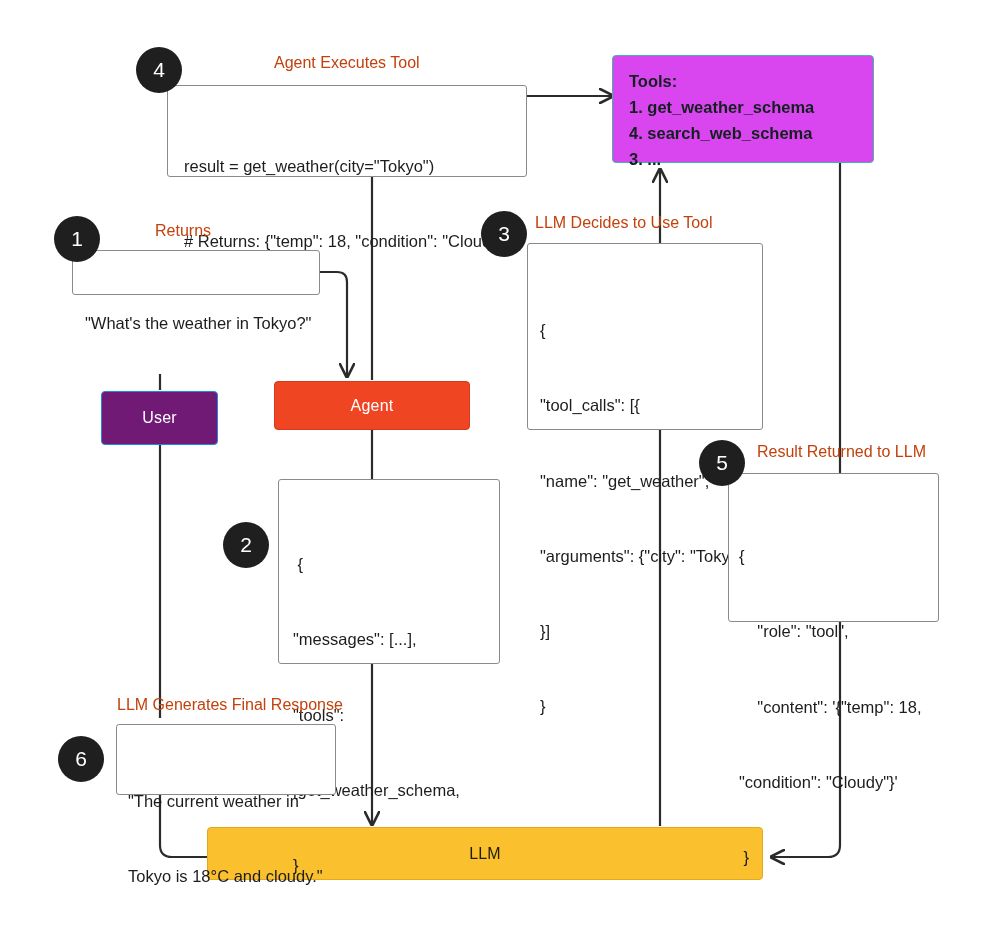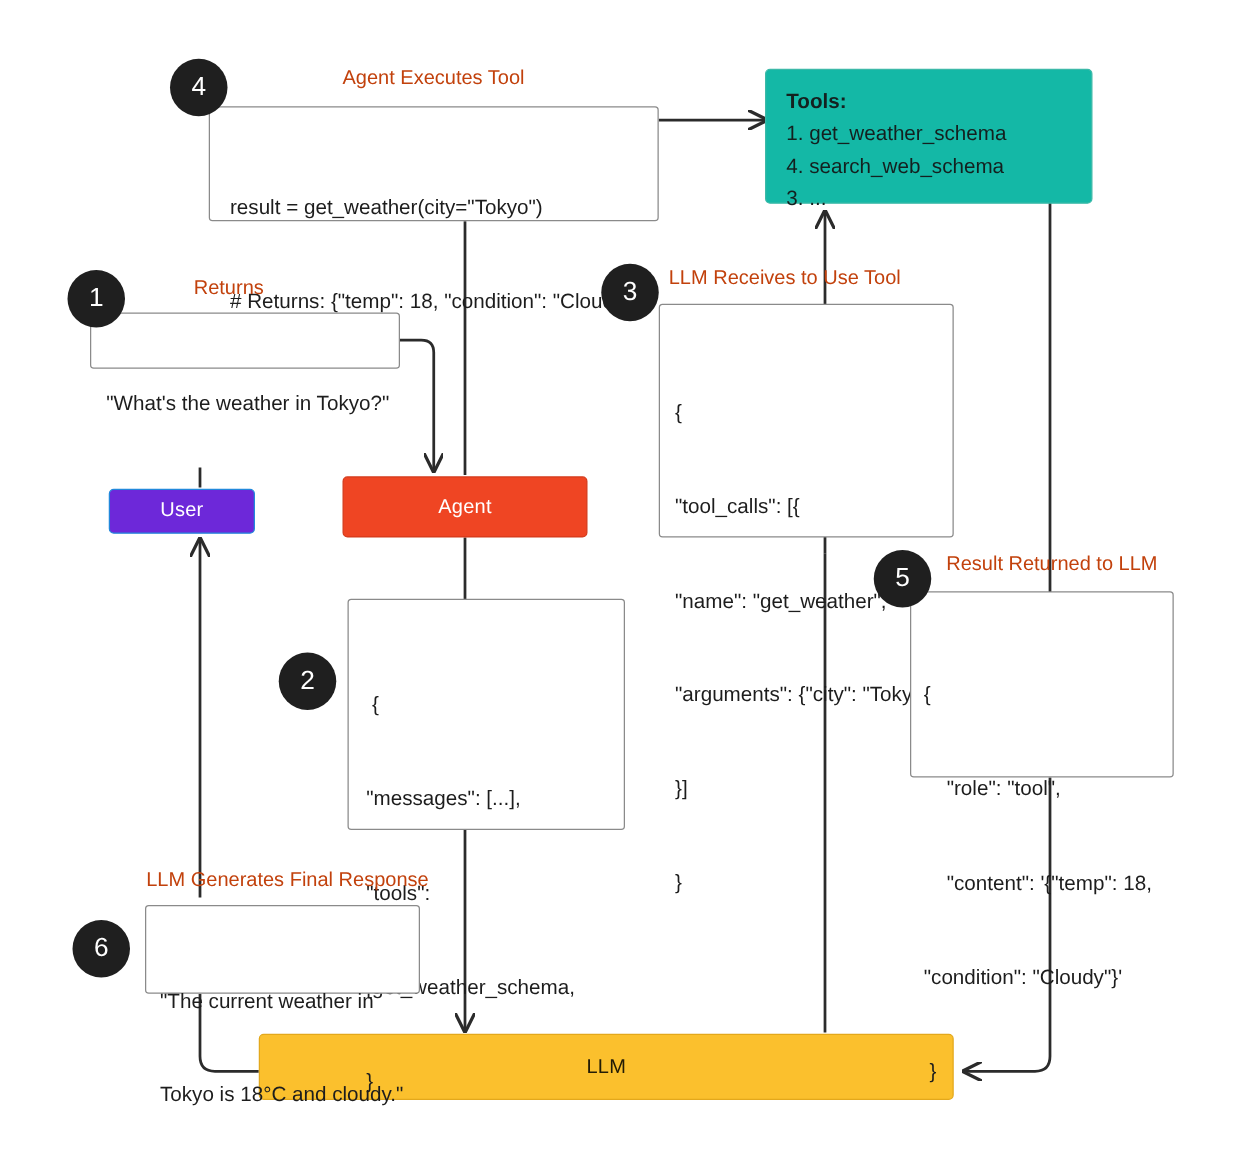--- a/index.html
+++ b/index.html
@@ -77,21 +77,21 @@
   .tools-card {
     position: absolute;
     box-sizing: border-box;
     border-radius: 4px;
     padding: 12px 16px;
     font-size: 16.5px;
     line-height: 1.58;
     color: #14201f;
   }
   .tools-title { font-weight: bold; display: block; }
-  .tools-item { display: block; }
+  .tools-item { display: block; font-weight: bold; }
 </style>
 </head>
 <body>
 
 <div id="stage">
 
   <svg class="layer" viewBox="0 0 1000 930">
     <defs>
       <marker id="arrow" viewBox="0 0 10 10" refX="8.6" refY="5" markerWidth="7" markerHeight="7" orient="auto-start-reverse">
         <path d="M 0 0 L 10 5 L 0 10" fill="none" stroke="#2b2b2b" stroke-width="1.7" stroke-linecap="round" stroke-linejoin="round"></path>
@@ -112,53 +112,53 @@
 
     <path class="edge" d="M 840 162 L 840 475"></path>
     <path class="edge" d="M 840 622 L 840 845 Q 840 857 828 857 L 772 857" marker-end="url(#arrow)"></path>
 
     <path class="edge" d="M 207 857 L 172 857 Q 160 857 160 845 L 160 795"></path>
     <path class="edge" d="M 160 718 L 160 432" marker-end="url(#arrow)"></path>
 
     <path class="edge" d="M 160 374 L 160 390"></path>
   </svg>
 
-  <div class="node-box" style="left:87px; top:391px; width:117px; height:36px; background:#6d28d9; border:1.5px solid #2289DC; color:#ffffff;">
+  <div class="node-box" style="left:101px; top:391px; width:117px; height:54px; background:#701a75; border:1.5px solid #2289DC; color:#ffffff;">
     <span>User</span>
   </div>
 
   <div class="node-box" style="left:274px; top:381px; width:196px; height:49px; background:#EF4523; border:1.5px solid #D43A1B; color:#ffffff;">
     <span>Agent</span>
   </div>
 
   <div class="node-box" style="left:207px; top:827px; width:556px; height:53px; background:#FBC02D; border:1.5px solid #E3A81C; color:#231c05;">
     <span>LLM</span>
   </div>
 
-  <div class="tools-card" style="left:612px; top:55px; width:262px; height:108px; background:#14b8a6; border:1.5px solid #3CB9A8;">
+  <div class="tools-card" style="left:612px; top:55px; width:262px; height:108px; background:#d946ef; border:1.5px solid #3CB9A8;">
     <span class="tools-title">Tools:</span>
     <span class="tools-item">1. get_weather_schema</span>
     <span class="tools-item">4. search_web_schema</span>
     <span class="tools-item">3. ...</span>
   </div>
 
   <div class="caption" style="left:274px; top:54px;">Agent Executes Tool</div>
   <div class="card" style="left:167px; top:85px; width:360px; height:92px; padding-top:18px;">
     <span class="card-line">result = get_weather(city="Tokyo")</span>
     <span class="card-line"># Returns: {"temp": 18, "condition": "Cloudy"}</span>
   </div>
   <div class="step-badge" style="left:136px; top:47px;">4</div>
 
   <div class="caption" style="left:155px; top:222px;">Returns</div>
   <div class="card" style="left:72px; top:250px; width:248px; height:45px; padding-top:10px; padding-left:12px;">
     <span class="card-line">"What's the weather in Tokyo?"</span>
   </div>
   <div class="step-badge" style="left:54px; top:216px;">1</div>
 
-  <div class="caption" style="left:535px; top:214px;">LLM Receives to Use Tool</div>
+  <div class="caption" style="left:535px; top:214px;">LLM Decides to Use Tool</div>
   <div class="card" style="left:527px; top:243px; width:236px; height:187px; padding-top:24px; padding-left:12px;">
     <span class="card-line">{</span>
     <span class="card-line">"tool_calls": [{</span>
     <span class="card-line">"name": "get_weather",</span>
     <span class="card-line">"arguments": {"city": "Tokyo"}</span>
     <span class="card-line">}]</span>
     <span class="card-line">}</span>
   </div>
   <div class="step-badge" style="left:481px; top:211px;">3</div>
 

